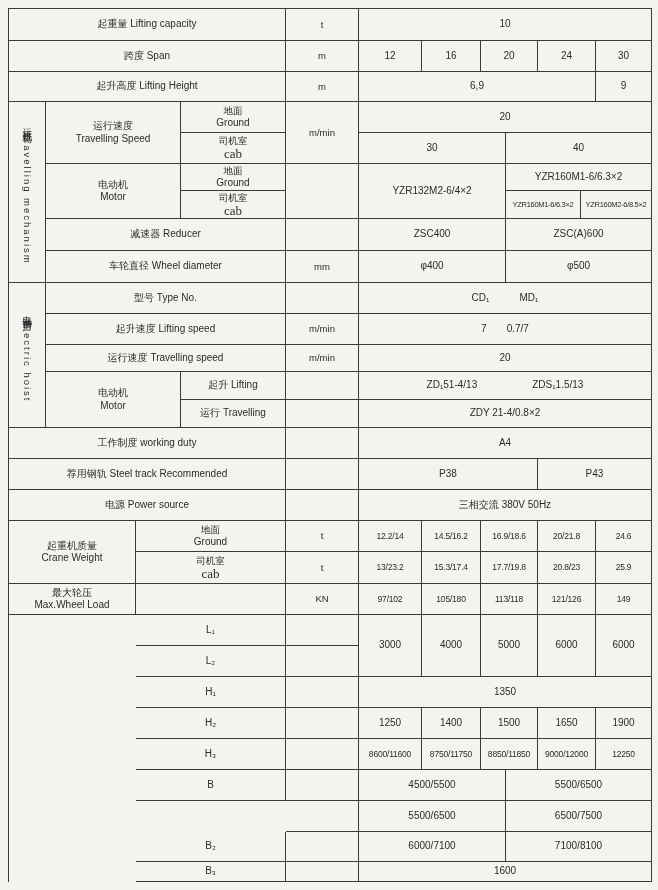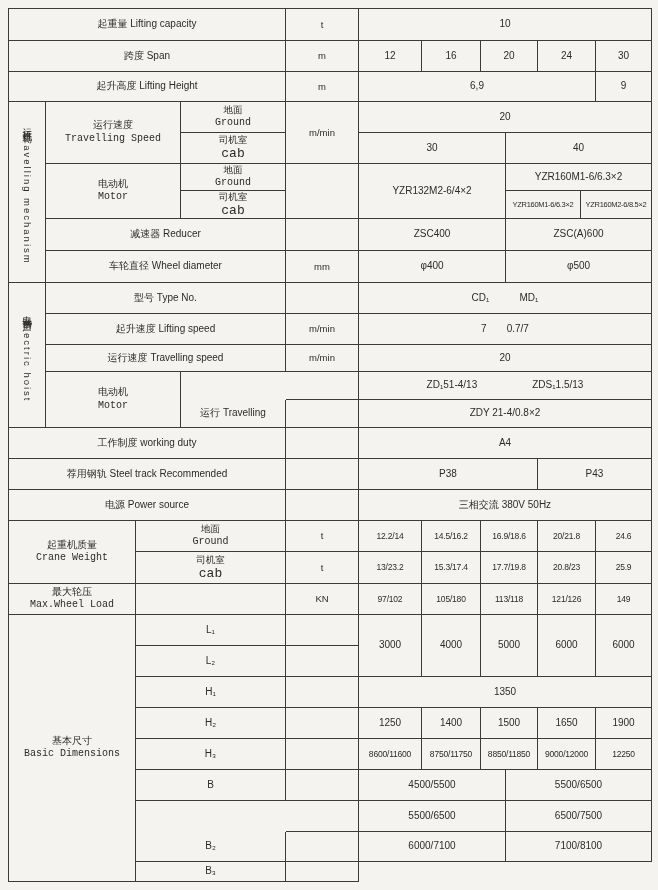--- a/index.html
+++ b/index.html
@@ -20,21 +20,21 @@
     background:transparent;
   }
   .cell{
     box-sizing:border-box;
     border-right:1px solid #3a3a3a;
     border-bottom:1px solid #3a3a3a;
     display:flex;flex-direction:column;align-items:center;justify-content:center;
     text-align:center;font-size:10px;line-height:1.25;
     padding:1px 2px;overflow:hidden;white-space:nowrap;
   }
-  .cell .ln{display:block;font-family:Liberation Mono, monospace;}
+  .cell .ln{display:block;}
   .pair{flex-direction:row;gap:30px;}
   .pair-sm{flex-direction:row;gap:20px;}
   .pair-wide{flex-direction:row;gap:55px;}
   .sm{font-size:8.5px;letter-spacing:-0.2px;}
   .xs{font-size:7.5px;letter-spacing:-0.3px;padding:1px 0;}
   .unit{font-size:9.5px;}
   .cabword{font-family:"Liberation Serif","DejaVu Serif",serif;font-size:13px;line-height:1.05;}
   .subzh{font-size:9.5px;}
   .vtext{
     writing-mode:vertical-rl;text-orientation:mixed;
@@ -133,20 +133,21 @@
     </div>
 
     <div class="cell" style="grid-area:12/2/13/5">运行速度  Travelling speed</div>
     <div class="cell unit" style="grid-area:12/5/13/6">m/min</div>
     <div class="cell" style="grid-area:12/6/13/13">20</div>
 
     <div class="cell" style="grid-area:13/2/15/4">
       <span class="ln lblzh">电动机</span>
       <span class="ln">Motor</span>
     </div>
+    <div class="cell" style="grid-area:13/4/14/5">起升  Lifting</div>
     <div class="cell" style="grid-area:14/4/15/5">运行  Travelling</div>
     <div class="cell" style="grid-area:13/5/14/6"></div>
     <div class="cell" style="grid-area:14/5/15/6"></div>
     <div class="cell pair-wide" style="grid-area:13/6/14/13">
       <span>ZD₁51-4/13</span>
       <span>ZDS₁1.5/13</span>
     </div>
     <div class="cell" style="grid-area:14/6/15/13">ZDY 21-4/0.8×2</div>
 
     <div class="cell" style="grid-area:15/1/16/5">工作制度  working duty</div>
@@ -192,24 +193,20 @@
       <span class="ln">Max.Wheel Load</span>
     </div>
     <div class="cell" style="grid-area:20/3/21/5"></div>
     <div class="cell unit" style="grid-area:20/5/21/6">KN</div>
     <div class="cell sm" style="grid-area:20/6/21/7">97/102</div>
     <div class="cell sm" style="grid-area:20/7/21/8">105/180</div>
     <div class="cell sm" style="grid-area:20/8/21/10">113/118</div>
     <div class="cell sm" style="grid-area:20/10/21/12">121/126</div>
     <div class="cell sm" style="grid-area:20/12/21/13">149</div>
 
-    <div class="cell" style="grid-area:21/1/30/3">
-      <span class="ln lblzh">基本尺寸</span>
-      <span class="ln">Basic Dimensions</span>
-    </div>
     <div class="cell" style="grid-area:21/3/22/5">L₁</div>
     <div class="cell" style="grid-area:23/3/24/5">H₁</div>
     <div class="cell" style="grid-area:22/3/23/5">L₂</div>
     <div class="cell" style="grid-area:24/3/25/5">H₂</div>
     <div class="cell" style="grid-area:25/3/26/5">H₃</div>
     <div class="cell" style="grid-area:26/3/27/5">B</div>
     <div class="cell" style="grid-area:28/3/29/5">B₂</div>
     <div class="cell" style="grid-area:29/3/30/5">B₃</div>
 
     <div class="cell" style="grid-area:21/5/22/6"></div>
@@ -241,15 +238,16 @@
     <div class="cell sm" style="grid-area:25/8/26/10">8850/11850</div>
     <div class="cell sm" style="grid-area:25/10/26/12">9000/12000</div>
     <div class="cell sm" style="grid-area:25/12/26/13">12250</div>
 
     <div class="cell" style="grid-area:26/6/27/9">4500/5500</div>
     <div class="cell" style="grid-area:26/9/27/13">5500/6500</div>
     <div class="cell" style="grid-area:27/6/28/9">5500/6500</div>
     <div class="cell" style="grid-area:27/9/28/13">6500/7500</div>
     <div class="cell" style="grid-area:28/6/29/9">6000/7100</div>
     <div class="cell" style="grid-area:28/9/29/13">7100/8100</div>
+    <div class="cell" style="grid-area:29/6/30/13">1600</div>
 
   </div>
 </div>
 
 </body></html>

